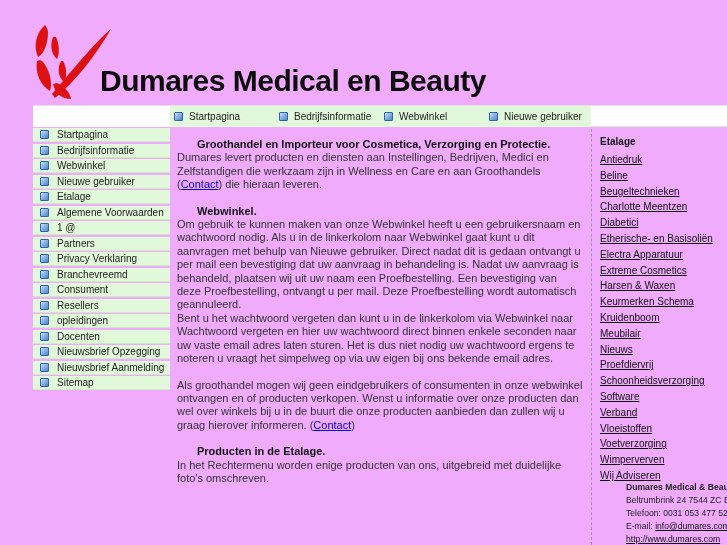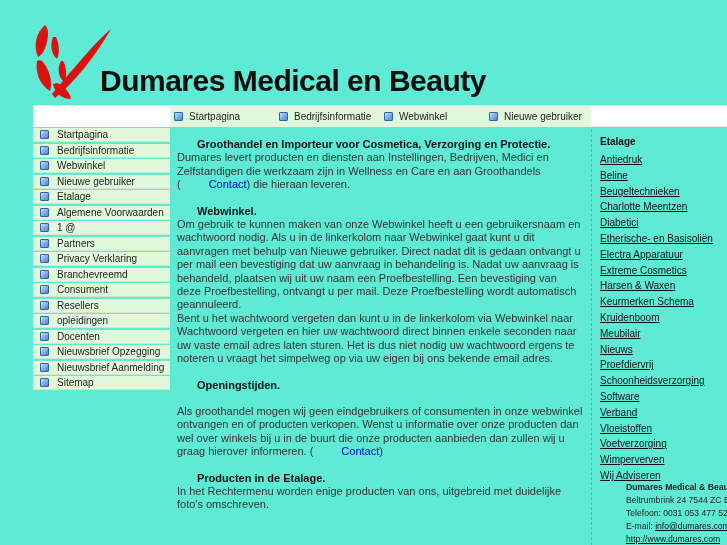--- a/index.html
+++ b/index.html
@@ -1,18 +1,18 @@
 <!DOCTYPE html>
 <html><head>
 <meta charset="utf-8">
 <style>
   * { margin:0; padding:0; box-sizing:border-box; }
   html,body { width:727px; height:545px; background:#ffffff;
     font-family:"Liberation Sans", sans-serif; overflow:hidden; }
-  .page { position:relative; width:727px; height:545px; background:#5eead4; }
+  .page { position:relative; width:727px; height:545px; background:#f0abfc; }
 
   
   .logo { position:absolute; left:30px; top:24px; width:84px; height:78px; }
   .title { position:absolute; left:100px; top:64px; font-size:30px; font-weight:bold;
     color:#0d0d0d; white-space:nowrap; letter-spacing:-0.5px; }
 
   
   .topnav { position:absolute; left:33px; top:105px; width:694px; height:22px;
     display:flex; border-top:1px solid #e2e2e2; }
   .cell-left  { width:137px; background:#fff; }
@@ -27,21 +27,21 @@
   .sidebar { position:absolute; left:33px; top:128px; width:137px; }
   .side-item { display:flex; align-items:center; gap:8px; background:#e2f8da;
     border-bottom:1px solid #cfeac5; padding:1px 0 1px 7px; margin-bottom:1.5px;
     font-size:10px; line-height:11px; color:#222; cursor:pointer; }
 
   
   .main { position:absolute; left:177px; top:138px; width:406px; }
   .section { margin-bottom:13px; }
   .sec-head { font-size:11px; line-height:13.4px; font-weight:bold; color:#111;margin-left:20px; }
   .main p { font-size:11px; line-height:13.4px; color:#333; }
-  .inline-link { color:#0000cc; cursor:pointer;margin-left:28px; }
+  .inline-link { color:#0000cc; text-decoration:underline; cursor:pointer; }
 
   
   .vsep { position:absolute; left:591px; top:129px; height:416px; width:0;
     border-left:1px dashed #999; }
 
   
   .rightbar { position:absolute; left:600px; top:136px; width:126px; }
   .rb-header { font-size:10px; font-weight:bold; color:#111; margin-bottom:8px; }
   .rb-link { display:block; font-size:10px; line-height:10px; margin-bottom:5.8px;
     color:#111; text-decoration:underline; cursor:pointer; white-space:nowrap; }
@@ -168,21 +168,20 @@
       <div class="section">
     <div class="sec-head">Groothandel en Importeur voor Cosmetica, Verzorging en Protectie.</div>
   <p>Dumares levert producten en diensten aan Instellingen, Bedrijven, Medici en Zelfstandigen die werkzaam zijn in Wellness en Care en aan Groothandels (<a class="inline-link">Contact</a>) die hieraan leveren.</p>
       </div>
       <div class="section">
     <div class="sec-head">Webwinkel.</div>
   <p>Om gebruik te kunnen maken van onze Webwinkel heeft u een gebruikersnaam en wachtwoord nodig. Als u in de linkerkolom naar Webwinkel gaat kunt u dit aanvragen met behulp van Nieuwe gebruiker. Direct nadat dit is gedaan ontvangt u per mail een bevestiging dat uw aanvraag in behandeling is. Nadat uw aanvraag is behandeld, plaatsen wij uit uw naam een Proefbestelling. Een bevestiging van deze Proefbestelling, ontvangt u per mail. Deze Proefbestelling wordt automatisch geannuleerd.</p>
         <p>Bent u het wachtwoord vergeten dan kunt u in de linkerkolom via Webwinkel naar Wachtwoord vergeten en hier uw wachtwoord direct binnen enkele seconden naar uw vaste email adres laten sturen. Het is dus niet nodig uw wachtwoord ergens te noteren u vraagt het simpelweg op via uw eigen bij ons bekende email adres.</p>
       </div>
       <div class="section">
-    <div class="sec-head">Openingstijden.</div>
       </div>
       <div class="section">
   <p>Als groothandel mogen wij geen eindgebruikers of consumenten in onze webwinkel ontvangen en of producten verkopen. Wenst u informatie over onze producten dan wel over winkels bij u in de buurt die onze producten aanbieden dan zullen wij u graag hierover informeren. (<a class="inline-link">Contact</a>)</p>
       </div>
       <div class="section">
     <div class="sec-head">Producten in de Etalage.</div>
   <p>In het Rechtermenu worden enige producten van ons, uitgebreid met duidelijke foto's omschreven.</p>
       </div>
     </div>
 

